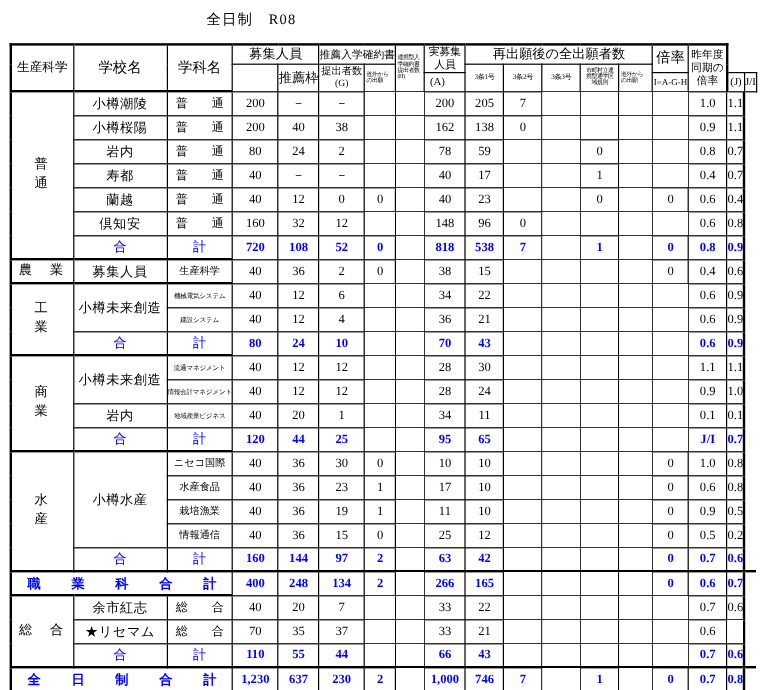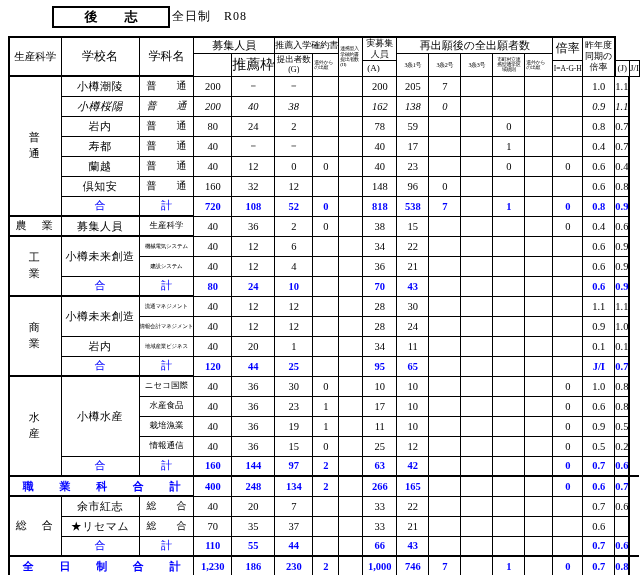--- a/index.html
+++ b/index.html
@@ -97,23 +97,20 @@
   .wm .ruby{
     position:absolute;right:10px;top:-7px;
     font-size:6px;letter-spacing:0px;font-weight:bold;
   }
 </style>
 </head>
 <body>
 
 <div class="page">
 
-  <div class="region-box">
-    <span>後　志</span>
-  </div>
   <div class="sys-label">全日制　R08</div>
 
   <table class="main">
     <colgroup>
       <col style="width:52px">
         <col style="width:78px">
         <col style="width:52px">
       <col style="width:38px">
         <col style="width:30px">
       <col style="width:34px">
@@ -139,21 +136,21 @@
         <td class="hd-tiny tb-top" rowspan="3">
           <div style="text-align:left;padding-left:1px;line-height:1.05">連携型入<br>学確約書<br>提出者数<br>(H)</div>
         </td>
         <td class="hd tb-top" rowspan="2" style="font-size:9px;line-height:1.2">実募集<br>人員</td>
         <td class="hd tb-top" colspan="5" style="height:15px;font-size:11px">再出願後の全出願者数</td>
         <td class="hd tb-top" rowspan="2" style="font-size:12px">倍率</td>
         <td class="hd tb-top tb-right" rowspan="3" style="font-size:9px;line-height:1.25">昨年度<br>同期の<br>倍率</td>
       </tr>
       <tr>
         <td rowspan="2" style="border:1px solid #000"></td>
-        <td class="hd" rowspan="2" style="font-size:14px">推薦枠</td>
+        <td class="hd" rowspan="2" style="font-size:11px">推薦枠</td>
         <td class="hd" rowspan="2" style="font-size:8.5px">提出者数<br><span style="font-size:8px">(G)</span></td>
         <td class="hd-tiny" rowspan="2">
           <div style="text-align:left;padding-left:1px;line-height:1.05">道外から<br>の出願</div>
         </td>
         <td class="hd-sm" rowspan="2">3条1号</td>
         <td class="hd-sm" rowspan="2">3条2号</td>
         <td class="hd-sm" rowspan="2">3条3号</td>
         <td class="hd-tiny" rowspan="2">
           <div style="line-height:1.05">市町村立連<br>携型通学区<br>域規則</div>
         </td>
@@ -185,21 +182,21 @@
           <td class="num" style="">200</td>
           <td class="num" style="">205</td>
           <td class="num" style="">7</td>
           <td class="num slash" style=""></td>
           <td class="num slash" style=""></td>
           <td class="num slash" style=""></td>
           <td class="num slash" style=""></td>
           <td class="num" style="text-align:center;padding-right:0;">1.0</td>
           <td class="num" style="text-align:center;padding-right:0;border-right:2px solid #000;">1.1</td>
         </tr>
-        <tr style="height: 20px; font-style: italic;">
+        <tr style="height: 20px;">
           <td class="school" rowspan="1">小樽桜陽</td>
           <td class="dept">普　通</td>
           <td class="num" style="">200</td>
           <td class="num" style="">40</td>
           <td class="num" style="">38</td>
           <td class="num slash" style=""></td>
           <td class="num slash" style=""></td>
           <td class="num" style="">162</td>
           <td class="num" style="">138</td>
           <td class="num" style="">0</td>
@@ -630,21 +627,21 @@
           <td colspan="3" class="tb-left" style="padding:0">
             <div class="spread">
               <span>全</span>
               <span>日</span>
               <span>制</span>
               <span>合</span>
               <span>計</span>
             </div>
           </td>
           <td class="num" style="">1,230</td>
-          <td class="num" style="">186</td>
+          <td class="num" style="">637</td>
           <td class="num" style="">230</td>
           <td class="num" style="">2</td>
           <td class="num slash" style=""></td>
           <td class="num" style="">1,000</td>
           <td class="num" style="">746</td>
           <td class="num" style="">7</td>
           <td class="num slash" style=""></td>
           <td class="num" style="">1</td>
           <td class="num slash" style=""></td>
           <td class="num" style="">0</td>

